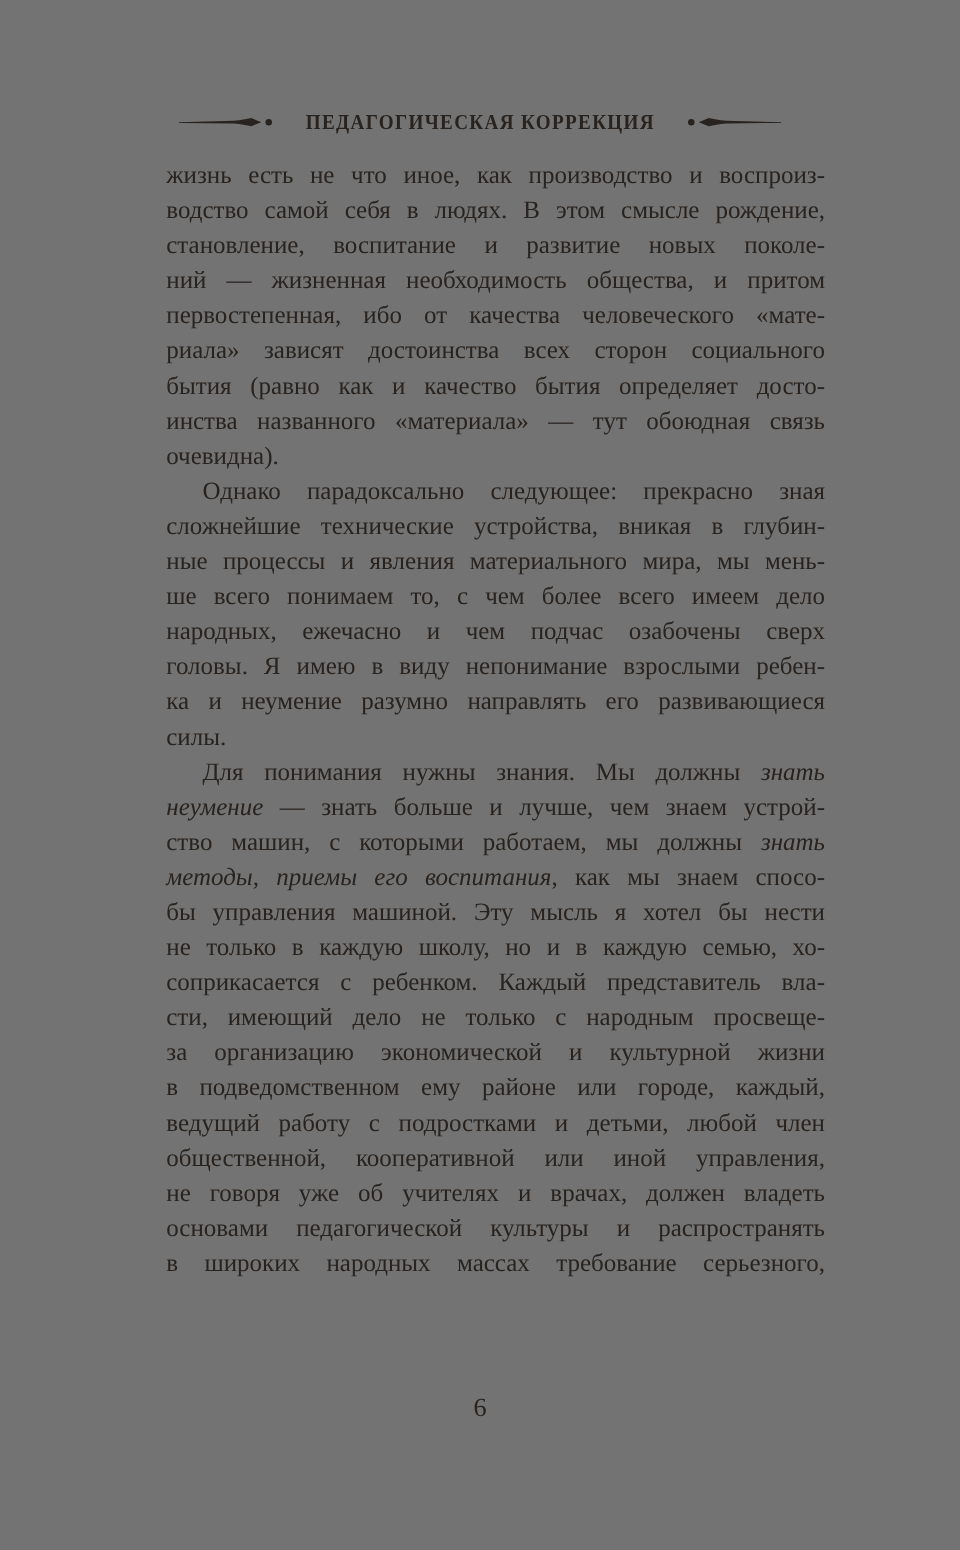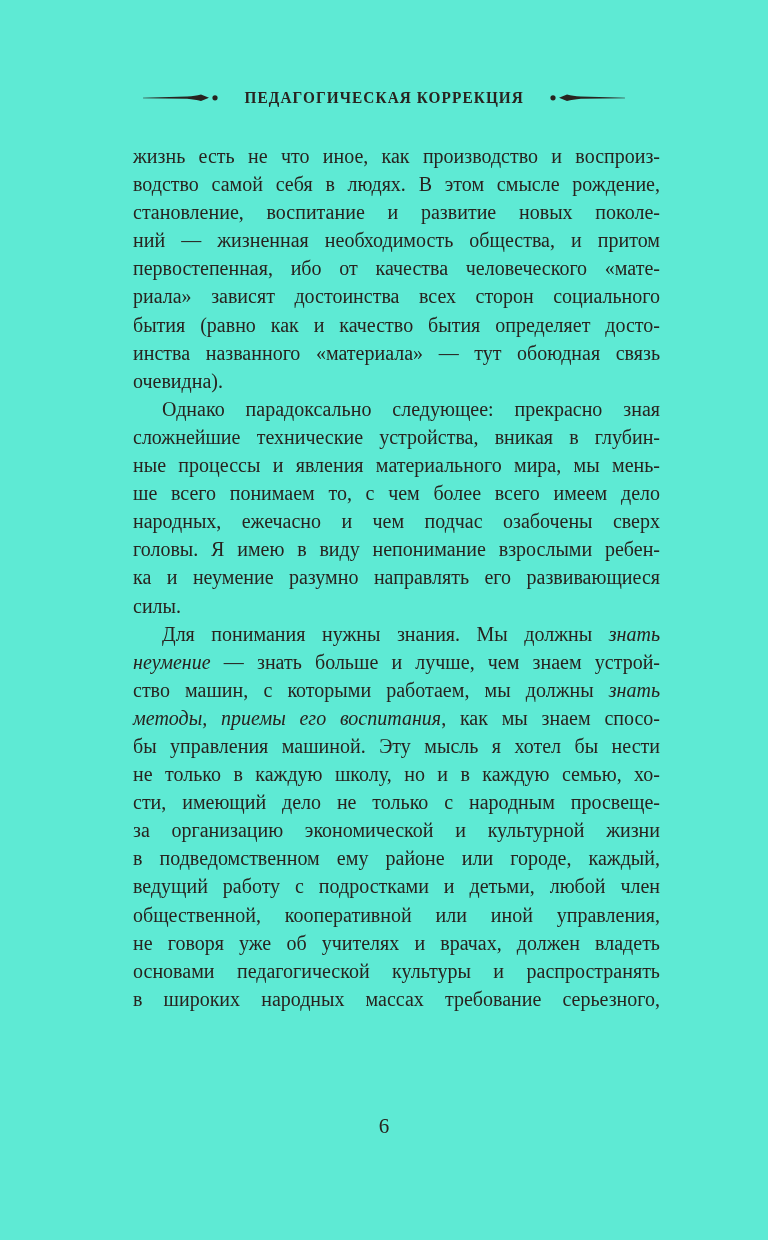--- a/index.html
+++ b/index.html
@@ -32,21 +32,20 @@
   }
   .flourish { display: block; color: #28231f; }
   .flourish.right { transform: scaleX(-1); }
   .body-text {
     position: absolute;
     left: 133px;
     top: 126px;
     width: 527px;
     font-size: 20px;
     line-height: 28.1px;
-    margin-top: 16px;
   }
   .line {
     text-align: justify;
     text-align-last: justify;
   }
   .line.last { text-align-last: left; }
   .line.indent { text-indent: 29px; }
   .it { font-style: italic; }
   .page-number {
     position: absolute;
@@ -54,21 +53,21 @@
     left: 0;
     width: 100%;
     text-align: center;
     font-size: 21px;
     color: #28231f;
   }
 </style>
 </head>
 <body>
 
-<div class="page" style="color: rgb(40, 35, 31); background: #5eead4;">
+<div class="page" style="color: rgb(40, 35, 31); background: #737373;">
 
   <div class="running-header">
     <svg class="flourish left" width="76" height="12" viewBox="0 0 76 12" aria-hidden="true">
       <path fill="currentColor" d="M0,5.7 L44,4.6 C50,4.2 54,3.2 58,2.4 L66,5.7 L58,9.0 C54,8.2 50,7.2 44,6.8 L0,6.3 Z"></path>
       <circle fill="currentColor" cx="72" cy="5.8" r="2.6"></circle>
     </svg>
     <span class="header-title">ПЕДАГОГИЧЕСКАЯ КОРРЕКЦИЯ</span>
     <svg class="flourish right" width="76" height="12" viewBox="0 0 76 12" aria-hidden="true">
       <path fill="currentColor" d="M0,5.7 L44,4.6 C50,4.2 54,3.2 58,2.4 L66,5.7 L58,9.0 C54,8.2 50,7.2 44,6.8 L0,6.3 Z"></path>
       <circle fill="currentColor" cx="72" cy="5.8" r="2.6"></circle>
@@ -97,20 +96,21 @@
         <div class="line"><span>ка и неумение разумно направлять его развивающиеся</span></div>
         <div class="line last"><span>силы.</span></div>
       </div>
       <div>
         <div class="line indent"><span>Для понимания нужны знания. Мы должны </span><span class="it">знать</span></div>
         <div class="line"><span class="it">неумение</span><span> — знать больше и лучше, чем знаем устрой-</span></div>
         <div class="line"><span>ство машин, с которыми работаем, мы должны </span><span class="it">знать</span></div>
         <div class="line"><span class="it">методы, приемы его воспитания</span><span>, как мы знаем спосо-</span></div>
         <div class="line"><span>бы управления машиной. Эту мысль я хотел бы нести</span></div>
         <div class="line"><span>не только в каждую школу, но и в каждую семью, хо-</span></div>
+        <div class="line"><span>соприкасается с ребенком. Каждый представитель вла-</span></div>
         <div class="line"><span>сти, имеющий дело не только с народным просвеще-</span></div>
         <div class="line"><span>за организацию экономической и культурной жизни</span></div>
         <div class="line"><span>в подведомственном ему районе или городе, каждый,</span></div>
         <div class="line"><span>ведущий работу с подростками и детьми, любой член</span></div>
         <div class="line"><span>общественной, кооперативной или иной управления,</span></div>
         <div class="line"><span>не говоря уже об учителях и врачах, должен владеть</span></div>
         <div class="line"><span>основами педагогической культуры и распространять</span></div>
         <div class="line"><span>в широких народных массах требование серьезного,</span></div>
       </div>
     </div>

